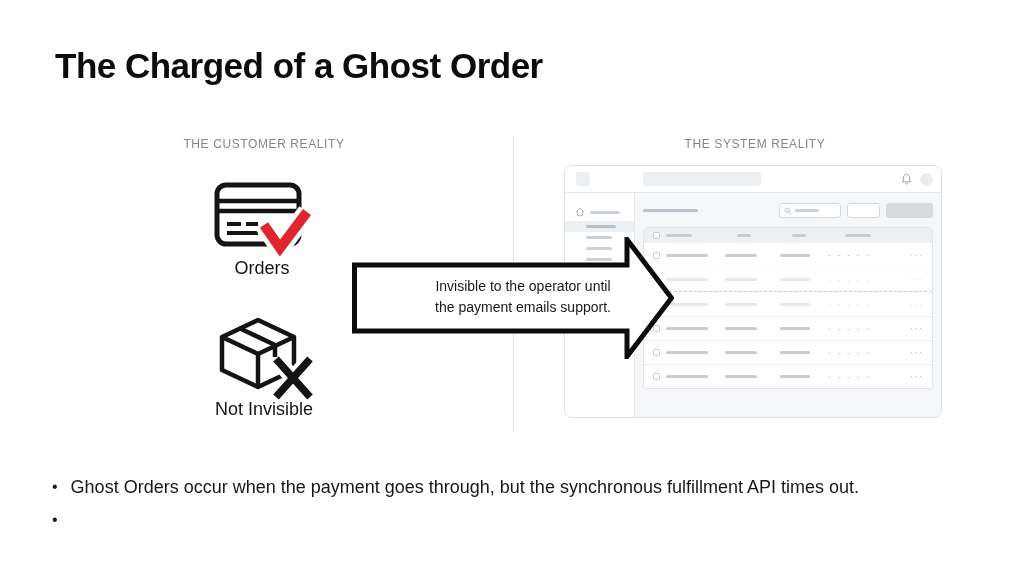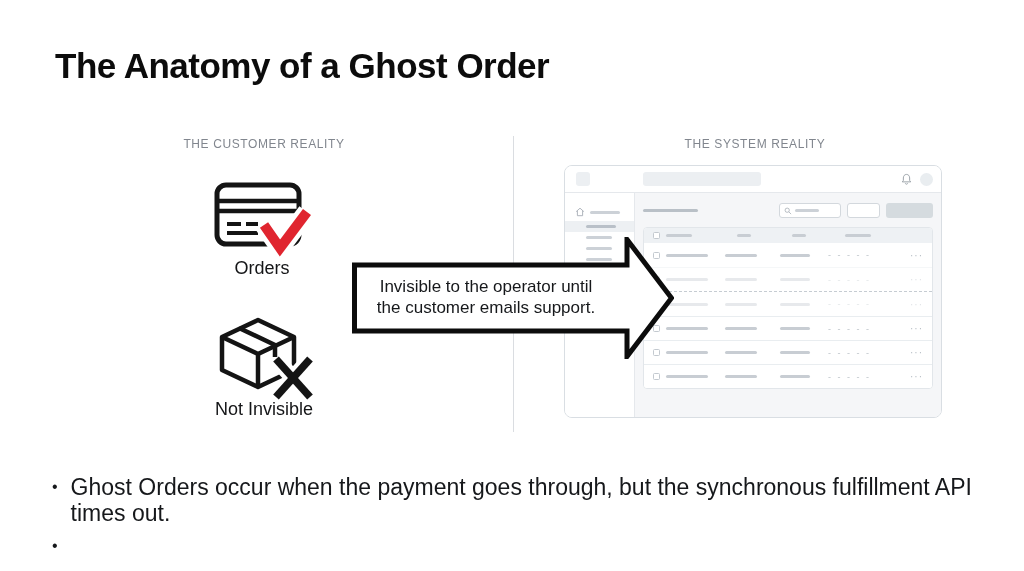--- a/index.html
+++ b/index.html
@@ -19,22 +19,22 @@
   .v-divider {
     position:absolute; left:513px; top:136px; width:1px; height:296px; background:#dadde1;
   }
   .icon-label {
     position:absolute; width:200px; text-align:center; font-size:18px; color:#141517;
   }
   .icon-wrap { position:absolute; }
   
   .big-arrow { position:absolute; left:352px; top:237px; z-index:5; }
   .arrow-text {
-    position:absolute; left:352px; top:276px; width:268px; z-index:6;
-    text-align:center; font-size:17px; line-height:21px; color:#16181b;
+    position:absolute; left:389px; top:276px; width:268px; z-index:6;
+    text-align:center; font-size:14px; line-height:21px; color:#16181b;
   }
   
   .mockup {
     position:absolute; left:564px; top:165px; width:378px; height:253px;
     background:#ffffff; border:1px solid #d9dee3; border-radius:8px; overflow:hidden;
   }
   .m-topbar {
     height:27px; background:#fff; border-bottom:1px solid #e5e8ec;
     display:flex; align-items:center; padding:0 8px;
   }
@@ -86,28 +86,28 @@
   .hw14b { width:14px; margin-left:41px; }
   .hw26b { width:26px; margin-left:39px; }
   .dashes {
     margin-left:18px; font-size:9px; letter-spacing:2px; color:#bcc3c9; white-space:nowrap;
   }
   .dots { margin-left:auto; font-size:10px; color:#b6bdc4; letter-spacing:1px; }
   
   .bullets { position:absolute; left:52px; top:474px; width:950px; }
   .bullet-row { display:flex; gap:13px; margin-bottom:7px; align-items:flex-start; }
   .bullet-dot { font-size:16px; line-height:26px; color:#16181b; }
-  .bullet-text { font-size:23px; line-height:26px; color:#16181b; }
+  .bullet-text { font-size:18px; line-height:26px; color:#16181b; }
 </style>
 </head>
 <body>
 
 <div class="canvas">
 
-  <div class="slide-title">The Anatomy of a Ghost Order</div>
+  <div class="slide-title">The Charged of a Ghost Order</div>
 
   <div class="section-label" style="left:164px;">THE CUSTOMER REALITY</div>
   <div class="section-label" style="left:655px;">THE SYSTEM REALITY</div>
 
   <div class="v-divider"></div>
 
   <div class="icon-wrap" style="left:212px; top:179px;">
     <svg width="100" height="79" viewBox="0 0 100 79">
       <rect x="5" y="6" width="82" height="59" rx="9" fill="none" stroke="#141414" stroke-width="5"></rect>
       <line x1="5" y1="22" x2="87" y2="22" stroke="#141414" stroke-width="4.5"></line>
@@ -245,21 +245,21 @@
         </div>
       </div>
     </div>
   </div>
 
   <svg class="big-arrow" width="322" height="122" viewBox="0 0 322 122">
     <polygon points="2.5,28 275,28 275,2.5 319.5,61 275,119.5 275,94 2.5,94" fill="#ffffff" stroke="#0c0c0c" stroke-width="5" stroke-linejoin="miter"></polygon>
   </svg>
   <div class="arrow-text">
     <div>Invisible to the operator until</div>
-    <div>the customer emails support.</div>
+    <div>the payment emails support.</div>
   </div>
 
   <div class="bullets">
     <div class="bullet-row">
       <span class="bullet-dot">•</span>
       <span class="bullet-text">Ghost Orders occur when the payment goes through, but the synchronous fulfillment API times out.</span>
     </div>
     <div class="bullet-row">
       <span class="bullet-dot">•</span>
     </div>

